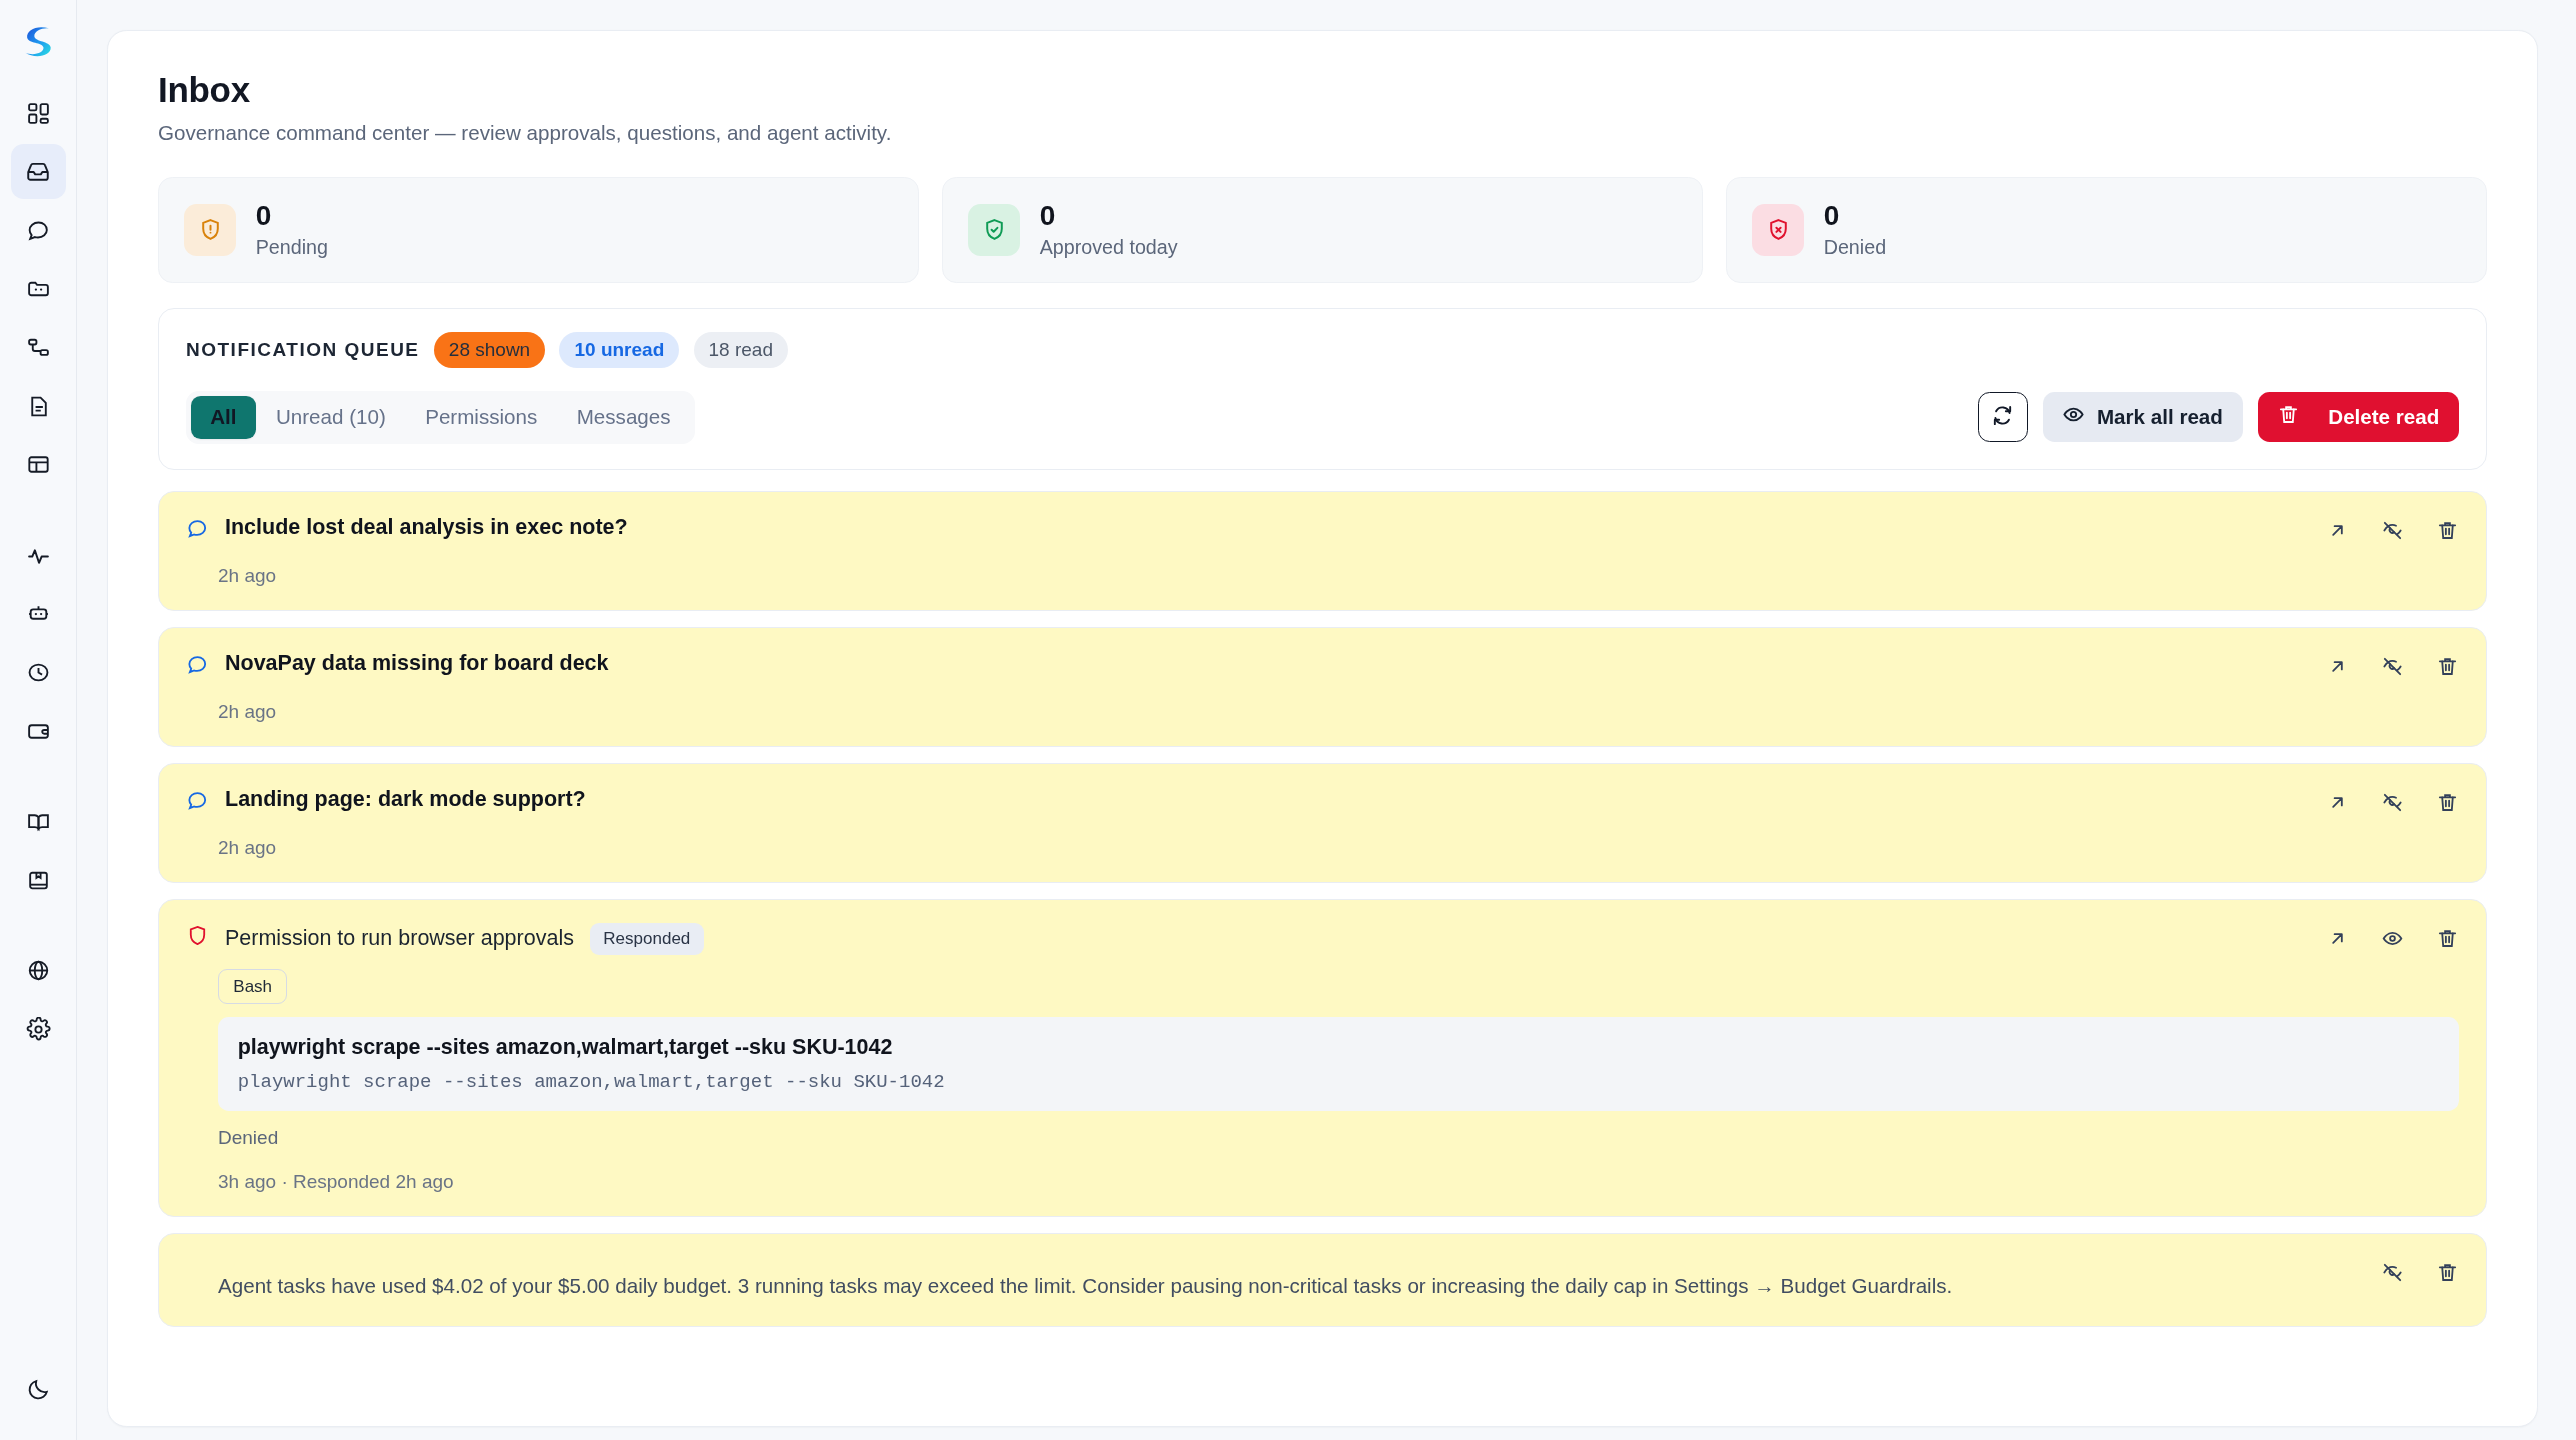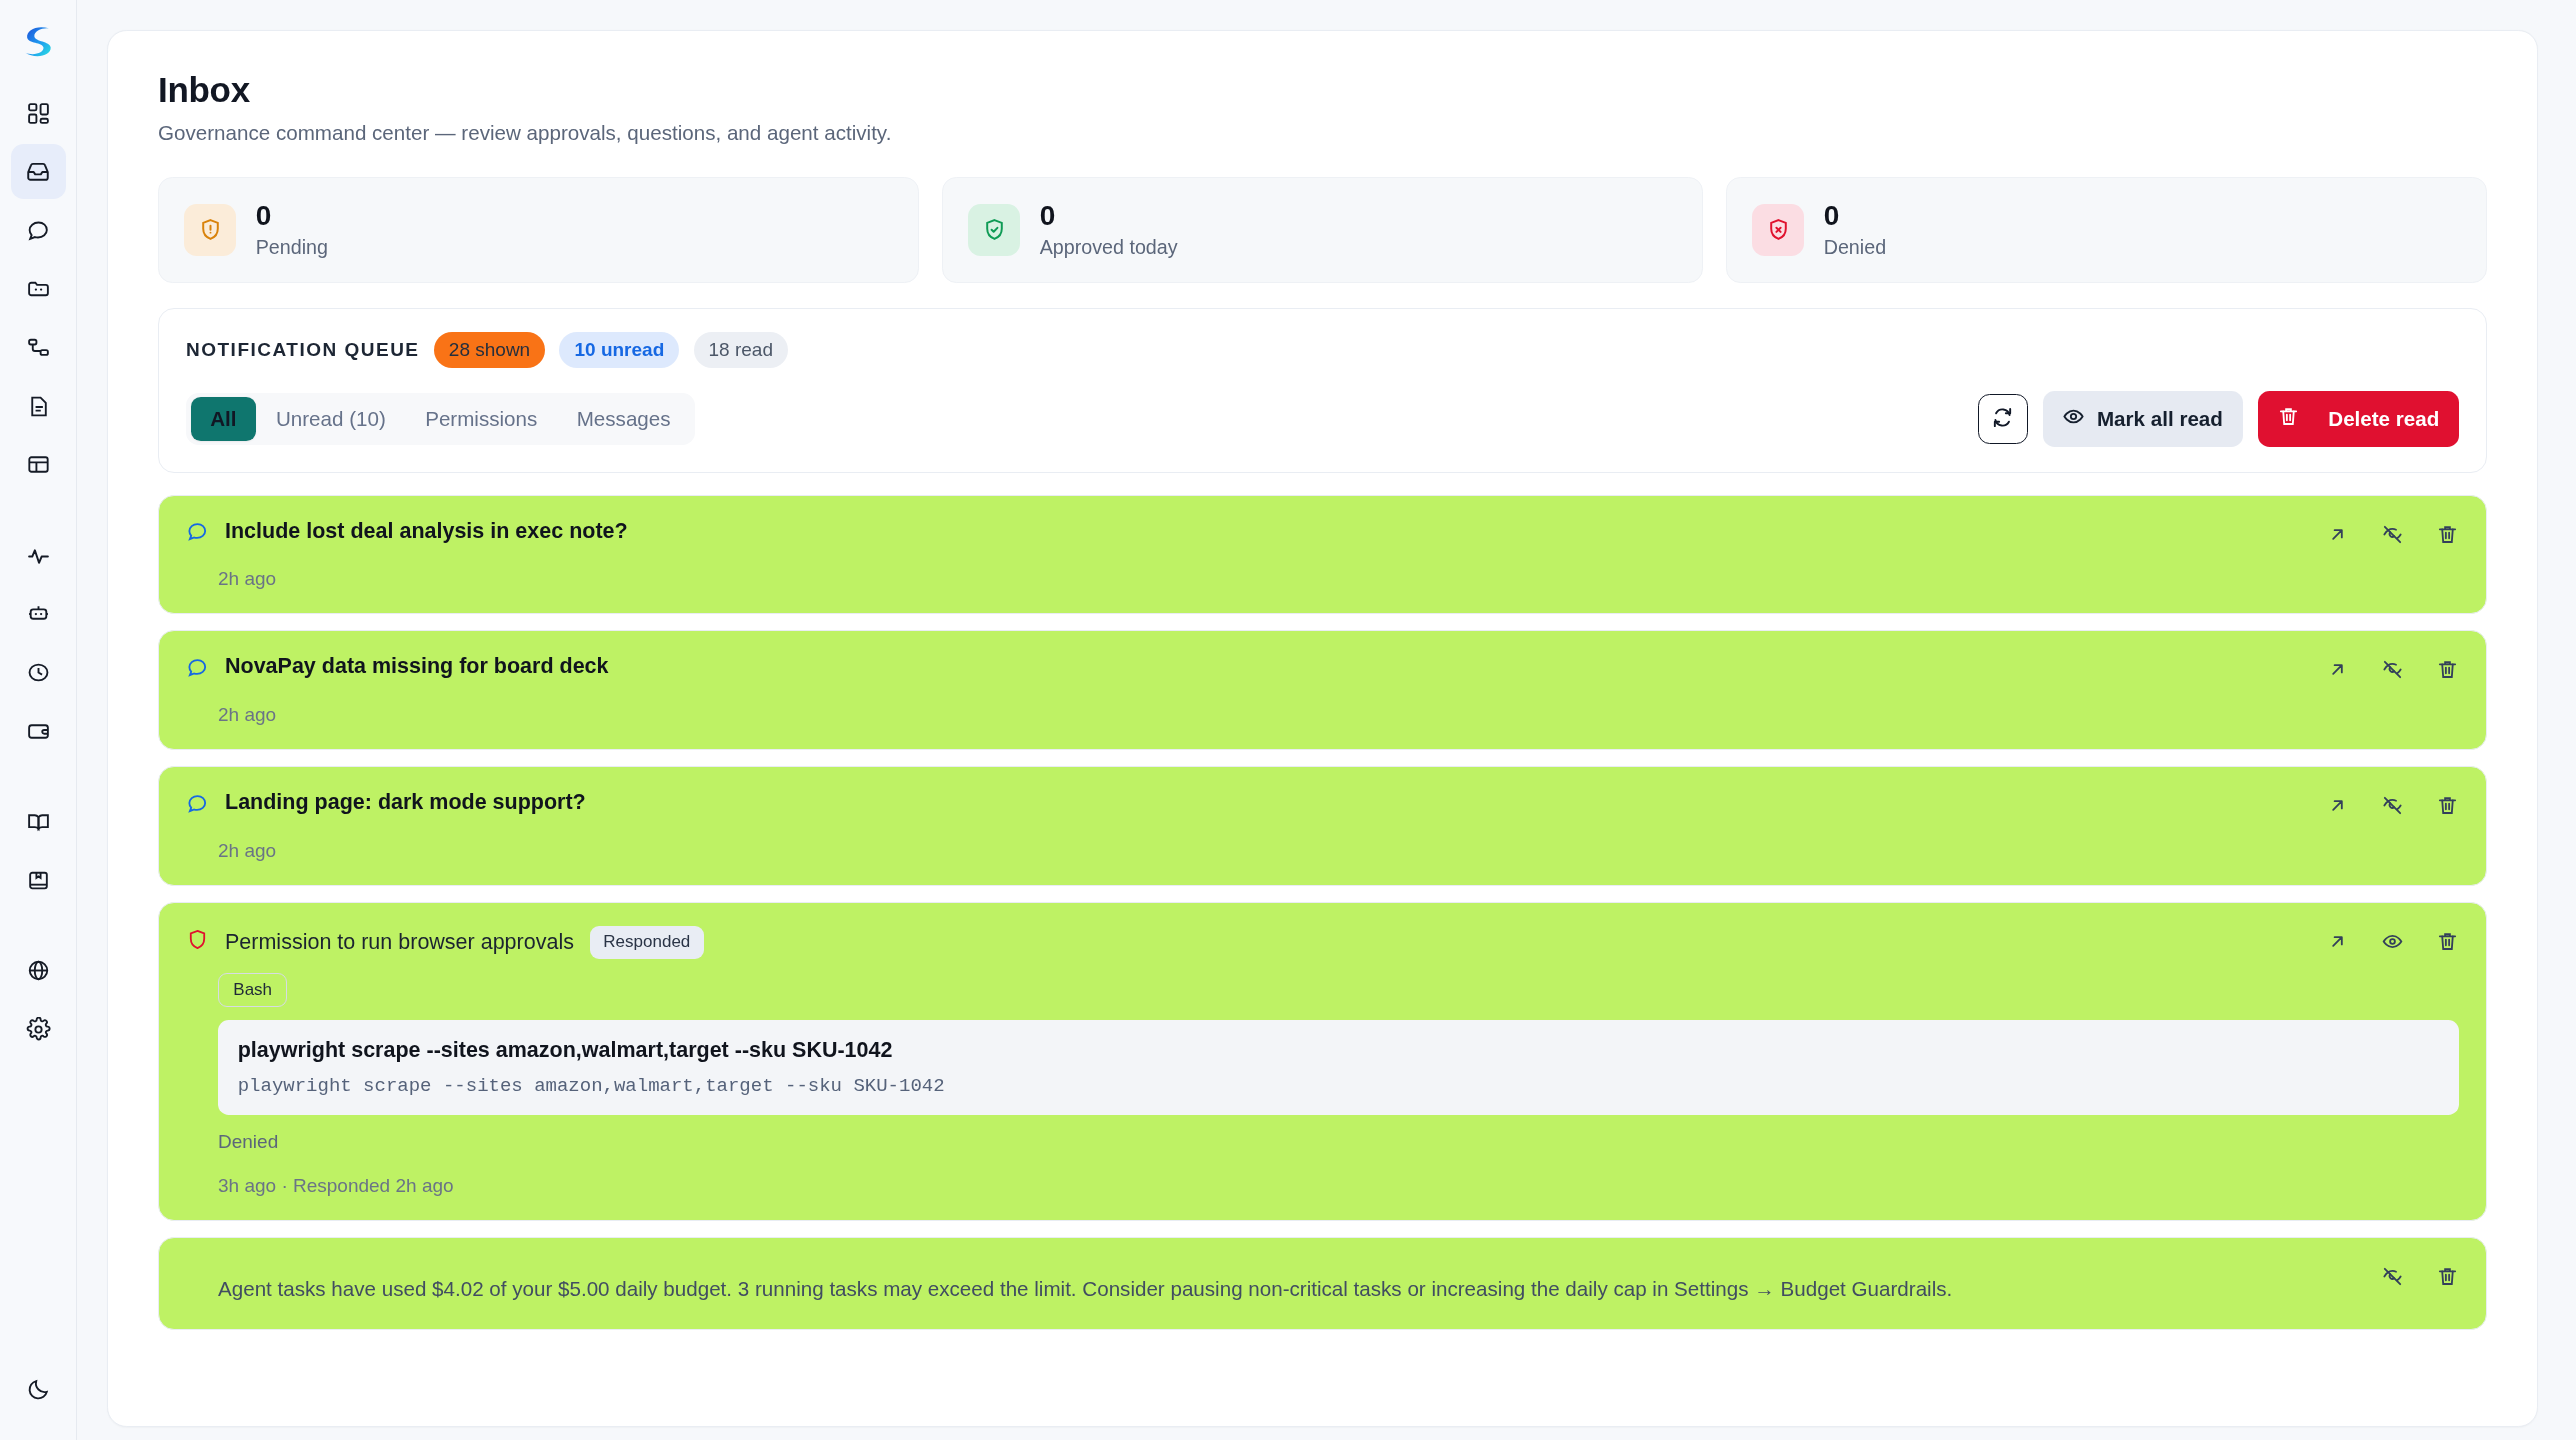--- a/index.html
+++ b/index.html
@@ -93,32 +93,32 @@
   }
   .tab.active { background: #0f766e; color: #111724; font-weight: 600; box-shadow: 0 0.9px 1.8px rgba(16,24,40,.06); }
   .queue-actions { margin-left: auto; display: flex; align-items: center; gap: 15px; }
   .icon-btn {
     width: 50px; height: 50px; border-radius: 11.6px; border: 0.9px solid #111827;
     background: #fff; display: flex; align-items: center; justify-content: center;
     color: #111827;
   }
   .btn {
     display: flex; align-items: center; gap: 11.6px;
-    height: 56px; padding: 0 19.7px; border-radius: 11.6px;
+    height: 50px; padding: 0 19.7px; border-radius: 11.6px;
     font-size: 20.6px; font-weight: 600;
   }
   .btn.secondary { background: #e6eaf2; color: #16202f; }
   .btn.danger { background: #e01030; color: #ffffff; gap: 28px; }
 
   
   .list { margin-top: 21.5px; }
   .note {
     border: 0.9px solid #e9edf3; border-radius: 16px;
     padding: 23px 27px; margin-bottom: 16px;
-    display: flex; gap: 0; position: relative; background: #bef264;
+    display: flex; gap: 0; position: relative; background: #fef9c3;
   }
   .note-body { flex: 1 1 auto; min-width: 0; }
   .note-head { display: flex; align-items: flex-start; gap: 16px; }
   .note-type-icon { flex: 0 0 auto; margin-top: 1.8px; }
   .note-type-icon.msg { color: #1668e3; }
   .note-type-icon.perm { color: #e0112e; }
   .note-type-icon.budget { color: #d9820a; }
   .note-title-wrap { display: flex; align-items: center; gap: 16px; flex-wrap: wrap; }
   .note-title { font-size: 21.5px; font-weight: 700; color: #10141d; }
   .note-title.regular { font-weight: 400; color: #1b2430; }

